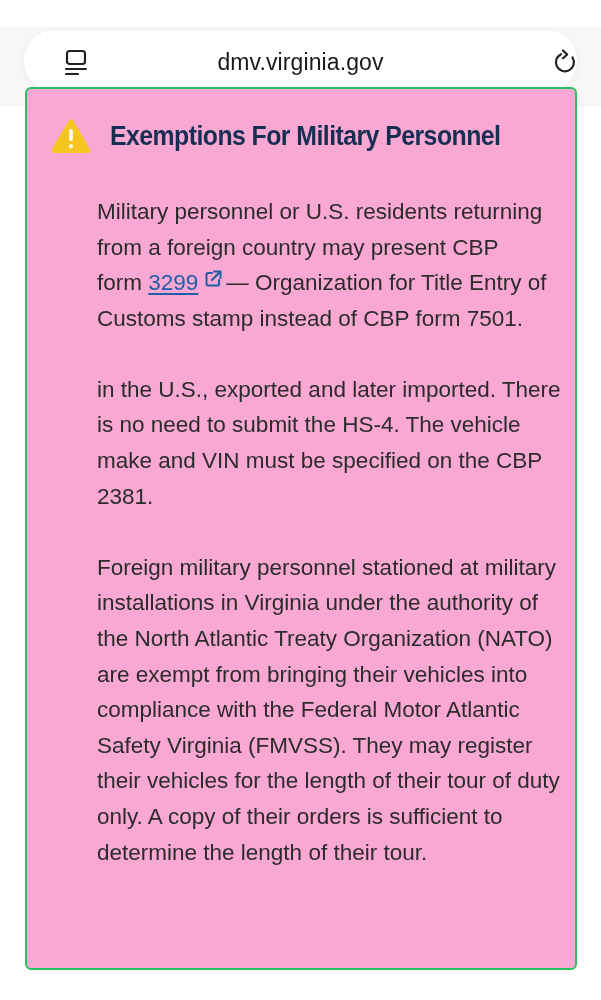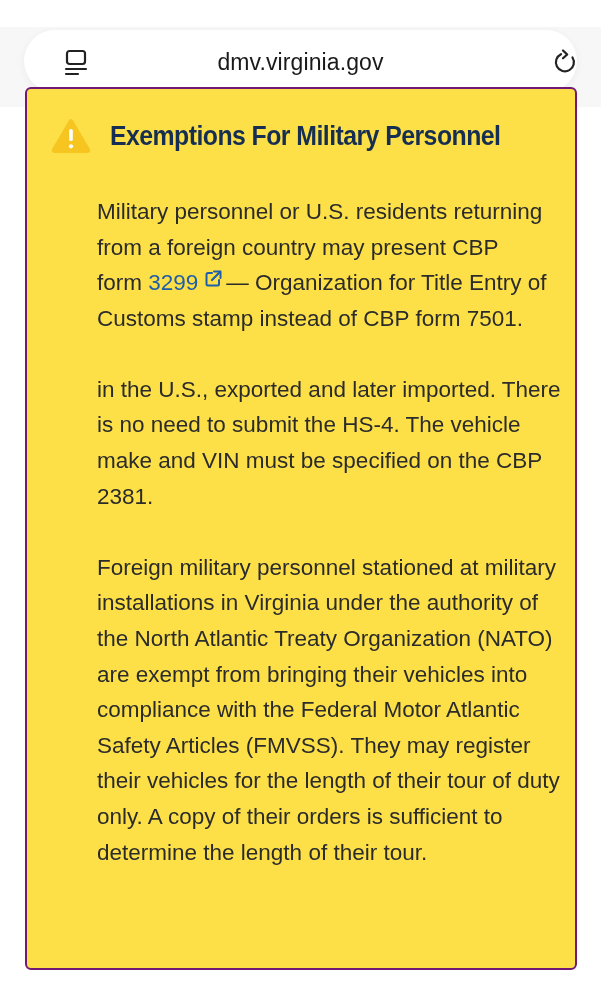--- a/index.html
+++ b/index.html
@@ -44,22 +44,22 @@
     .reload-icon {
       position: absolute;
       left: 528px; top: 18px;
       width: 28px; height: 28px;
     }
     .alert-box {
       position: absolute;
       left: 25px; top: 87px;
       width: 552px;
       height: 883px;
-      background: #fde047;
-      border: 2px solid #701a75;
+      background: #f9a8d4;
+      border: 2px solid #22c55e;
       border-radius: 6px;
     }
     .alert-header {
       position: absolute;
       left: 24px; top: 27px;
       height: 40px;
       display: flex;
       align-items: center;
     }
     .warn-icon {
@@ -83,20 +83,21 @@
       font-size: 22.5px;
       line-height: 35.6px;
       color: #2b2b2b;
     }
     .alert-body p {
       margin: 0 0 35.5px 0;
     }
     .line { display: block; white-space: nowrap; margin-left: 47px; }
     .form-link {
       color: #1f5ea8;
+      text-decoration: underline;
       text-underline-offset: 3px;
       text-decoration-thickness: 2px;
     }
     .ext-icon {
       display: inline-block;
       width: 18px; height: 18px;
       margin: 0 4px 0 6px;
       vertical-align: 2px;
     }
   </style>
@@ -146,19 +147,19 @@
       <span class="line">make and VIN must be specified on the CBP</span>
       <span class="line">2381.</span>
     </p>
 
     <p>
       <span class="line">Foreign military personnel stationed at military</span>
       <span class="line">installations in Virginia under the authority of</span>
       <span class="line">the North Atlantic Treaty Organization (NATO)</span>
       <span class="line">are exempt from bringing their vehicles into</span>
       <span class="line">compliance with the Federal Motor Atlantic</span>
-      <span class="line">Safety Articles (FMVSS). They may register</span>
+      <span class="line">Safety Virginia (FMVSS). They may register</span>
       <span class="line">their vehicles for the length of their tour of duty</span>
       <span class="line">only. A copy of their orders is sufficient to</span>
       <span class="line">determine the length of their tour.</span>
     </p>
   </div>
 </div>
 
 </body></html>

